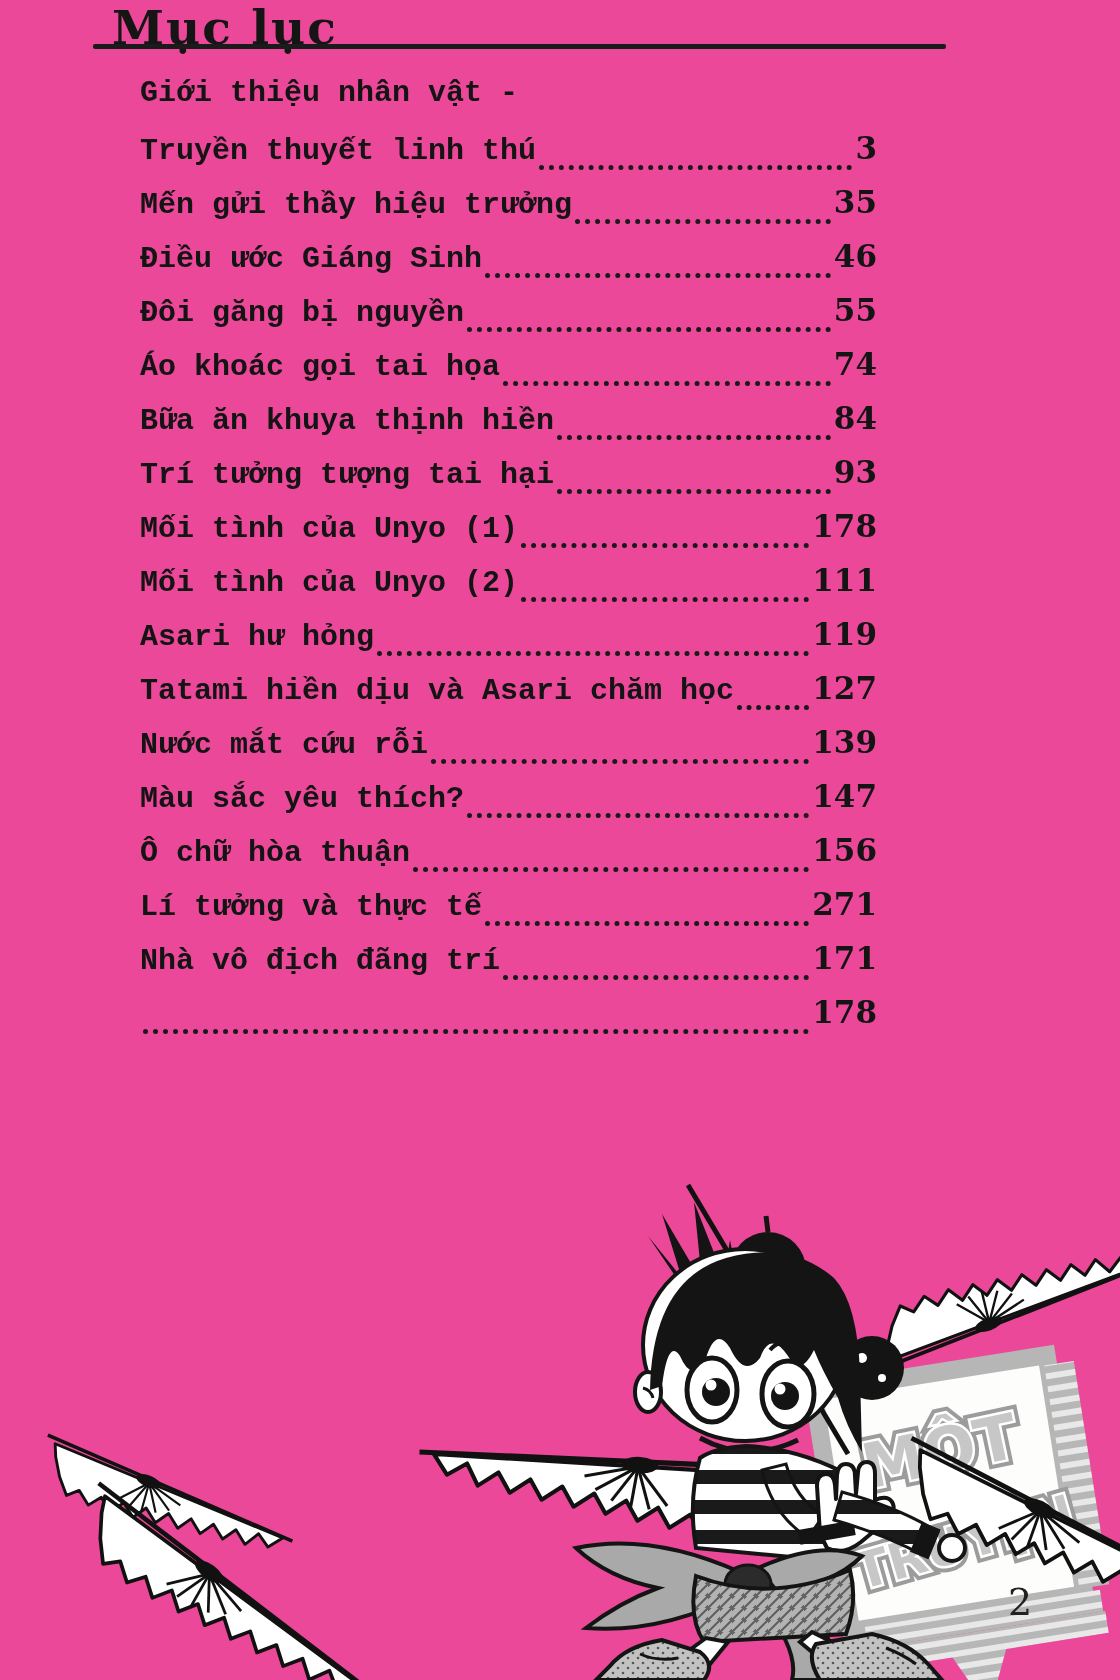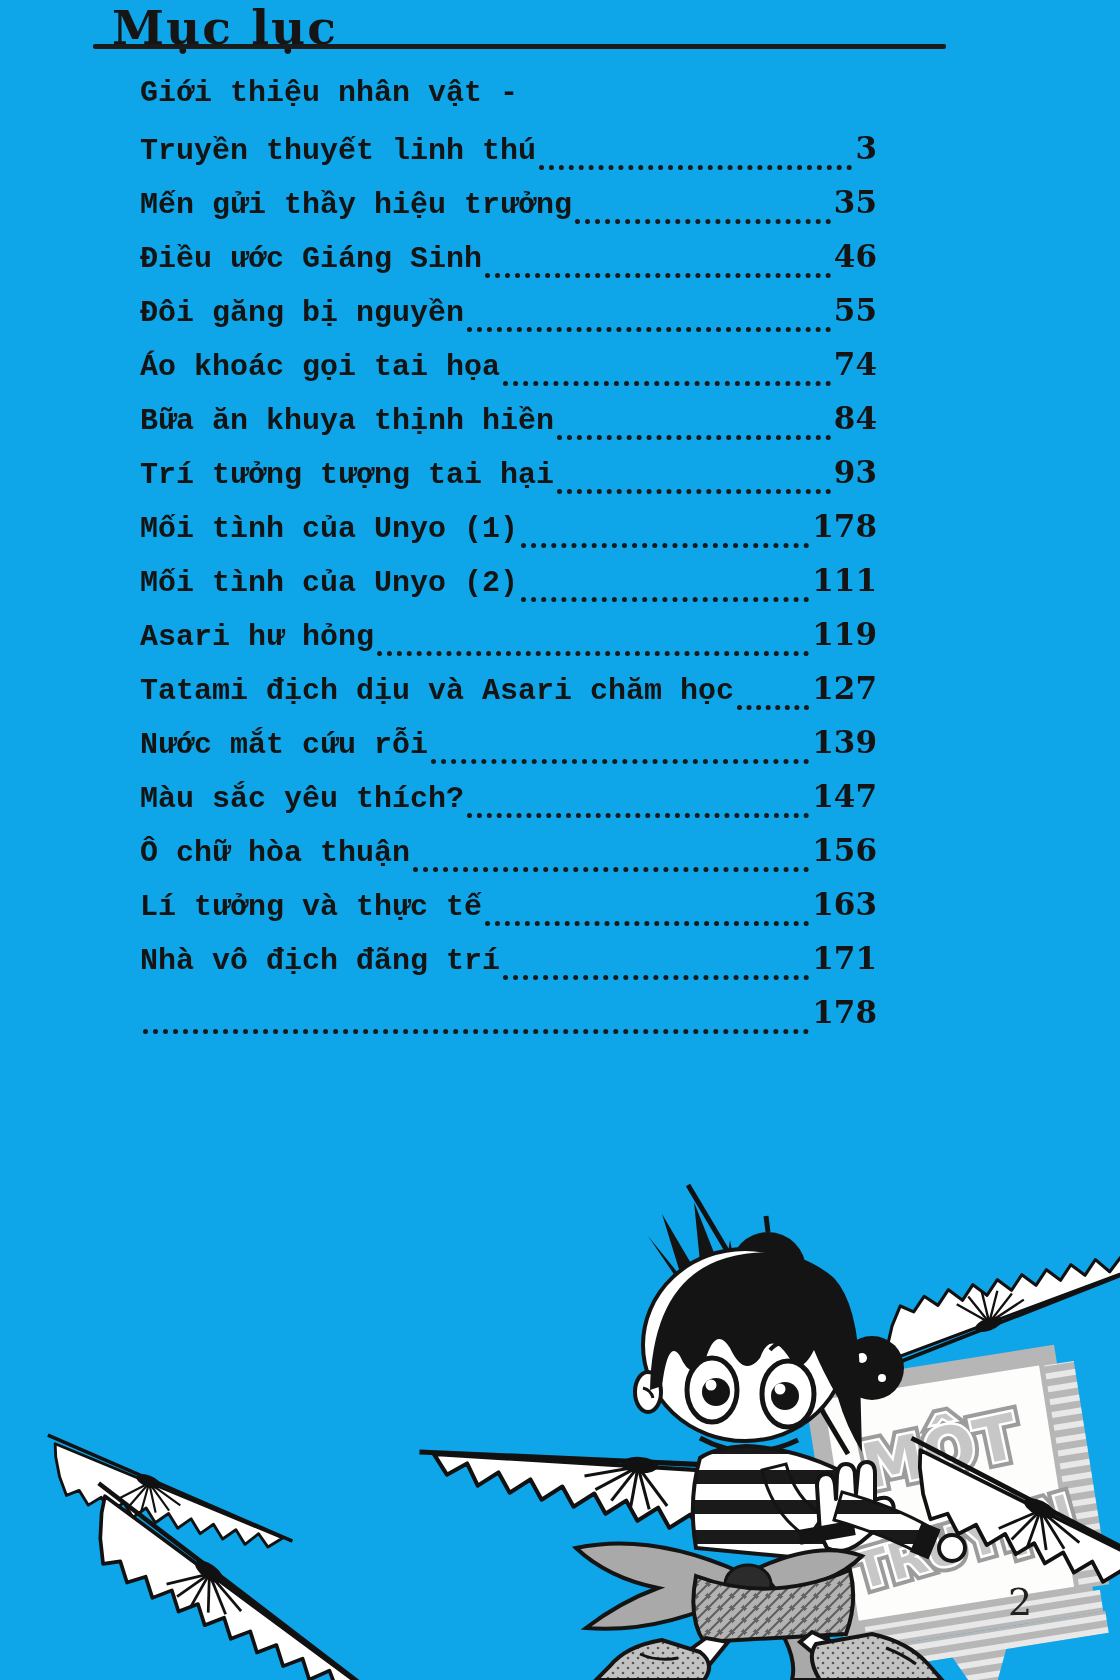--- a/index.html
+++ b/index.html
@@ -1,19 +1,19 @@
 <!DOCTYPE html>
 <html><head>
 <meta charset="utf-8">
 <style>
   html,body{margin:0;padding:0;background:#777;}
   .page{
     position:relative;
     width:1120px;height:1680px;
-    background:#0ea5e9;
+    background:#ec4899;
     overflow:hidden;
     font-family:"DejaVu Serif", serif;
     color:#161616;
   }
   .title{
     position:absolute;left:112px;top:0px;
     font-size:47px;font-weight:bold;letter-spacing:2px;
     color:#151515;
   }
   .title-rule{
@@ -124,21 +124,21 @@
       <span class="toc-page">111</span>
     </div>
 
     <div class="toc-row">
       <span class="toc-label">Asari hư hỏng</span>
       <span class="toc-leader"></span>
       <span class="toc-page">119</span>
     </div>
 
     <div class="toc-row">
-      <span class="toc-label">Tatami địch dịu và Asari chăm học</span>
+      <span class="toc-label">Tatami hiền dịu và Asari chăm học</span>
       <span class="toc-leader"></span>
       <span class="toc-page">127</span>
     </div>
 
     <div class="toc-row">
       <span class="toc-label">Nước mắt cứu rỗi</span>
       <span class="toc-leader"></span>
       <span class="toc-page">139</span>
     </div>
 
@@ -150,21 +150,21 @@
 
     <div class="toc-row">
       <span class="toc-label">Ô chữ hòa thuận</span>
       <span class="toc-leader"></span>
       <span class="toc-page">156</span>
     </div>
 
     <div class="toc-row">
       <span class="toc-label">Lí tưởng và thực tế</span>
       <span class="toc-leader"></span>
-      <span class="toc-page">163</span>
+      <span class="toc-page">271</span>
     </div>
 
     <div class="toc-row">
       <span class="toc-label">Nhà vô địch đãng trí</span>
       <span class="toc-leader"></span>
       <span class="toc-page">171</span>
     </div>
 
     <div class="toc-row">
       <span class="toc-leader"></span>

